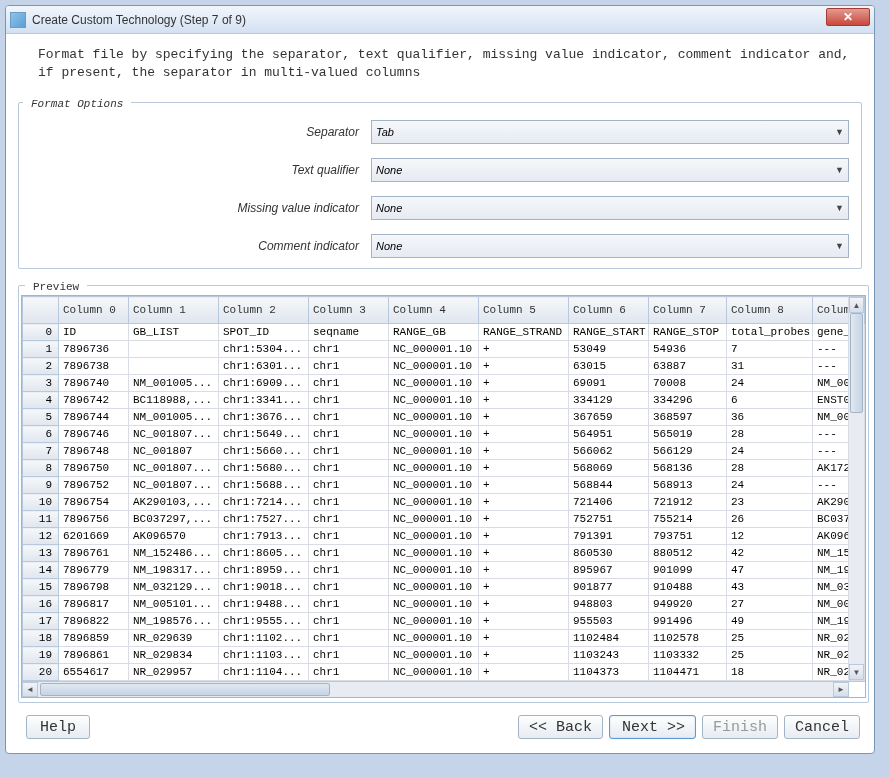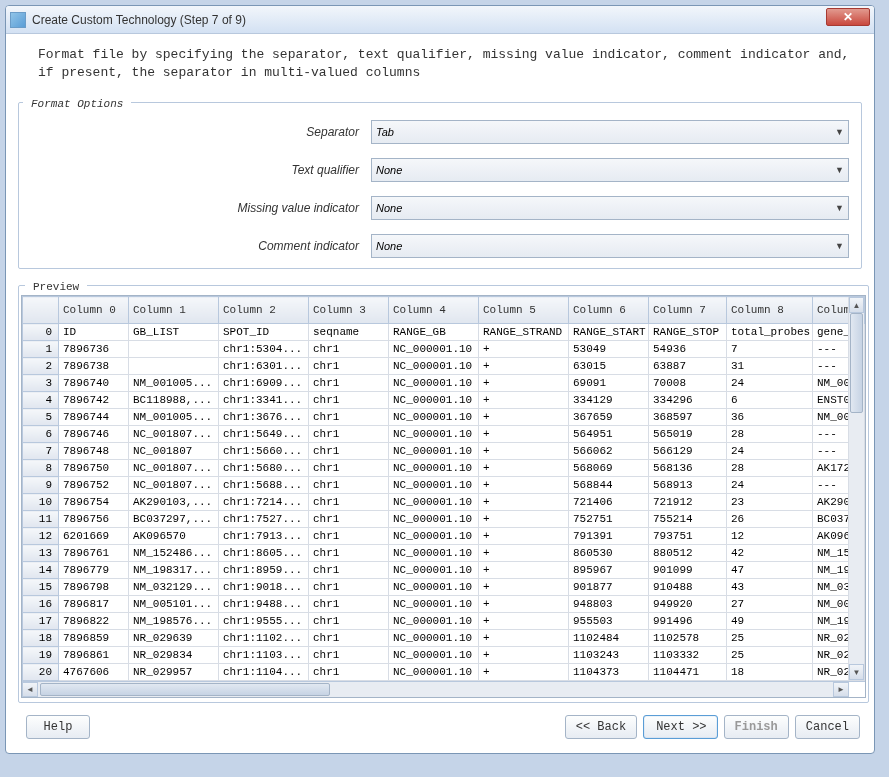--- a/index.html
+++ b/index.html
@@ -212,37 +212,36 @@
       padding: 12px 2px 2px 2px;
     }
     .btn {
       min-width: 64px;
       height: 24px;
       padding: 0 10px;
       border: 1px solid #a4b4c7;
       border-radius: 3px;
       background: linear-gradient(#fdfefe, #e7ecf3);
       font-family: "Courier New", monospace;
-      font-size: 12px;
+      font-size: 15px;
       color: #333;
       cursor: pointer;
       display: inline-flex;
       align-items: center;
       justify-content: center;
       margin-left: 6px;
     }
     .btn-default {
       border: 1px solid #5a9dd6;
       box-shadow: 0 0 1px #5a9dd6 inset;
       padding-left: 12px;
     }
     .btn-disabled {
       color: #999;
       cursor: default;
-      font-weight: bold;
     }
     .right-buttons {
       display: flex;
       align-items: center;
     }
     .vscroll {
       position: absolute;
       right: 1px;
       top: 1px;
       bottom: 17px;
@@ -620,21 +619,21 @@
                 <td>chr1</td>
                 <td>NC_000001.10</td>
                 <td>+</td>
                 <td>1103243</td>
                 <td>1103332</td>
                 <td>25</td>
                 <td>NR_029</td>
               </tr>
               <tr>
                 <td class="row-header">20</td>
-                <td>4767606</td>
+                <td>6554617</td>
                 <td>NR_029957</td>
                 <td>chr1:1104...</td>
                 <td>chr1</td>
                 <td>NC_000001.10</td>
                 <td>+</td>
                 <td>1104373</td>
                 <td>1104471</td>
                 <td>18</td>
                 <td>NR_029</td>
               </tr>

